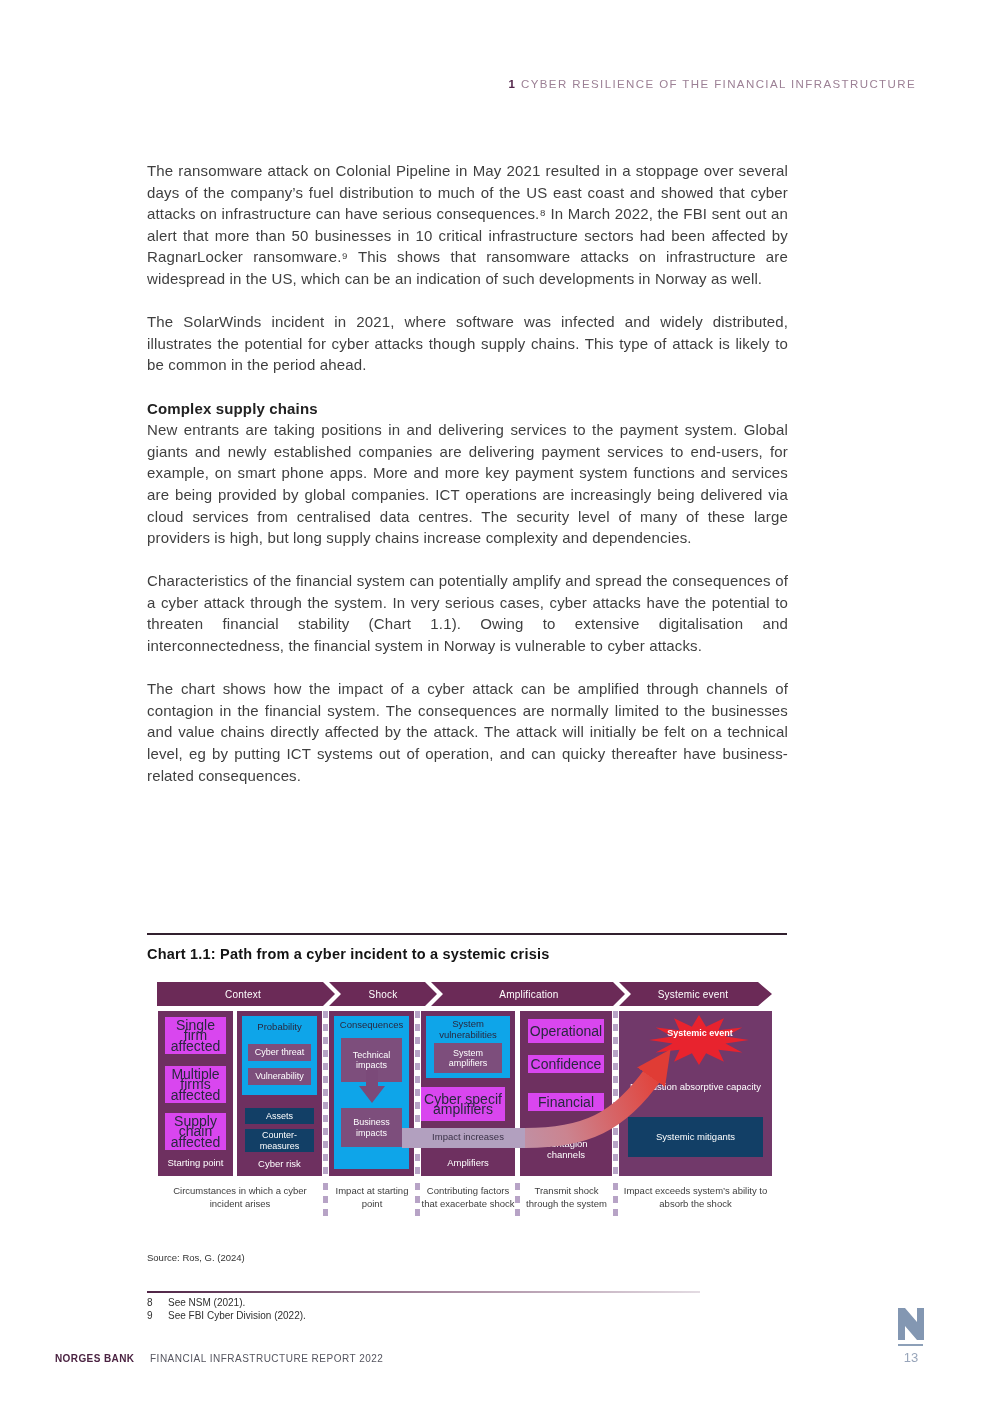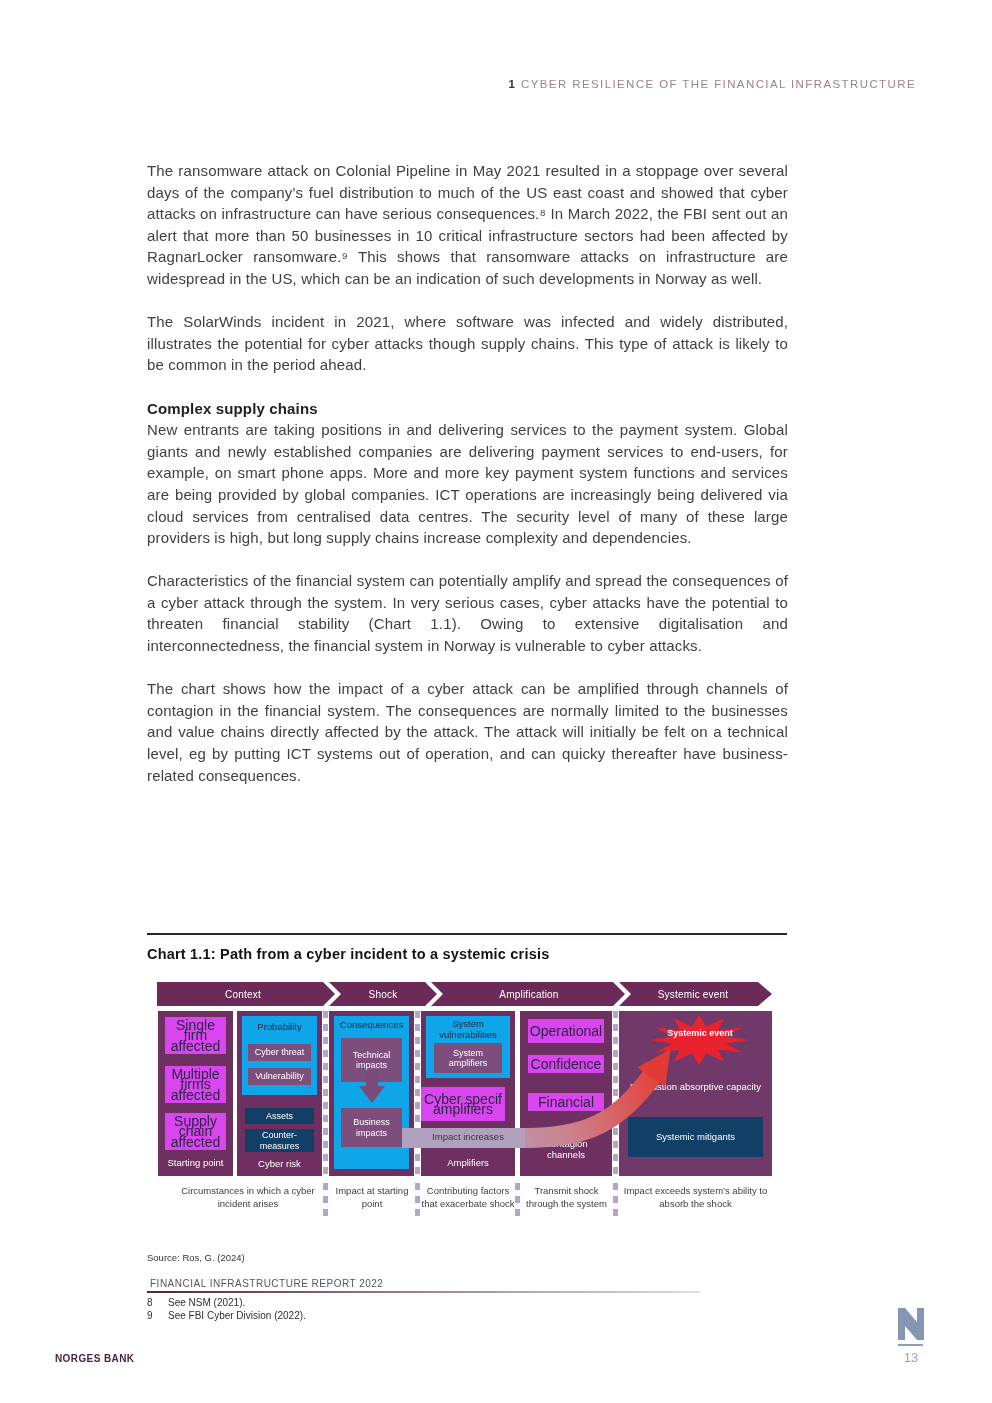--- a/index.html
+++ b/index.html
@@ -44,21 +44,21 @@
   .caption{position:absolute;top:203px;text-align:center;font-size:9.5px;line-height:12.5px;color:#3d3d3d;}
 
   .source{position:absolute;left:147px;top:1252px;font-size:9.5px;color:#333;}
 
   .fn-rule{position:absolute;left:147px;top:1291px;width:553px;height:2px;
            background:linear-gradient(to right,#4f2446,#a88aa0 55%,#e3dbe2);}
   .fn{position:absolute;left:147px;font-size:10px;color:#2f2f2f;}
   .fn .num{display:inline-block;width:21px;}
 
   .foot-brand{position:absolute;left:55px;top:1353px;font-size:10px;font-weight:bold;color:#4b2342;letter-spacing:0.4px;}
-  .foot-report{position:absolute;left:150px;top:1278px;font-size:10px;color:#55555f;letter-spacing:0.5px;}
+  .foot-report{position:absolute;left:150px;top:1353px;font-size:10px;color:#55555f;letter-spacing:0.5px;}
   .logo{position:absolute;left:898px;top:1308px;}
   .logo-line{position:absolute;left:898px;top:1344px;width:25px;height:2px;background:#8da0b8;}
   .pagenum{position:absolute;left:898px;top:1350px;width:26px;text-align:center;font-size:13px;color:#98a5ba;}
 </style>
 </head>
 <body>
 
 <div class="page">
 
   <div class="chap"><b>1</b><span> CYBER RESILIENCE OF THE FINANCIAL INFRASTRUCTURE</span></div>
@@ -155,21 +155,21 @@
         </linearGradient>
         <marker id="ah" viewBox="0 0 4 4" refX="0.6" refY="2" markerWidth="1.7" markerHeight="1.7" orient="auto">
           <path d="M0,0 L4,2 L0,4 Z" fill="#e03c35"></path>
         </marker>
       </defs>
       <rect x="245" y="117" width="123" height="20" fill="#b2a0bf"></rect>
       <path d="M 368,127 C 428,127 462,112 497,62" fill="none" stroke="url(#bandGrad)" stroke-width="20" marker-end="url(#ah)"></path>
     </svg>
     <div class="band-label" style="left:264px;width:94px;top:149px;">Impact increases</div>
 
-    <div class="caption" style="left:8px;width:166px;">Circumstances in which a cyber incident arises</div>
+    <div class="caption" style="left:0;width:166px;">Circumstances in which a cyber incident arises</div>
     <div class="caption" style="left:172px;width:86px;">Impact at starting point</div>
     <div class="caption" style="left:264px;width:94px;">Contributing factors that exacerbate shock</div>
     <div class="caption" style="left:363px;width:93px;">Transmit shock through the system</div>
     <div class="caption" style="left:462px;width:153px;">Impact exceeds system’s ability to absorb the shock</div>
     <div class="vdash" style="left:166px;top:201px;height:38px;"></div>
     <div class="vdash" style="left:258px;top:201px;height:38px;"></div>
     <div class="vdash" style="left:358px;top:201px;height:38px;"></div>
     <div class="vdash" style="left:456px;top:201px;height:38px;"></div>
   </div>
 

